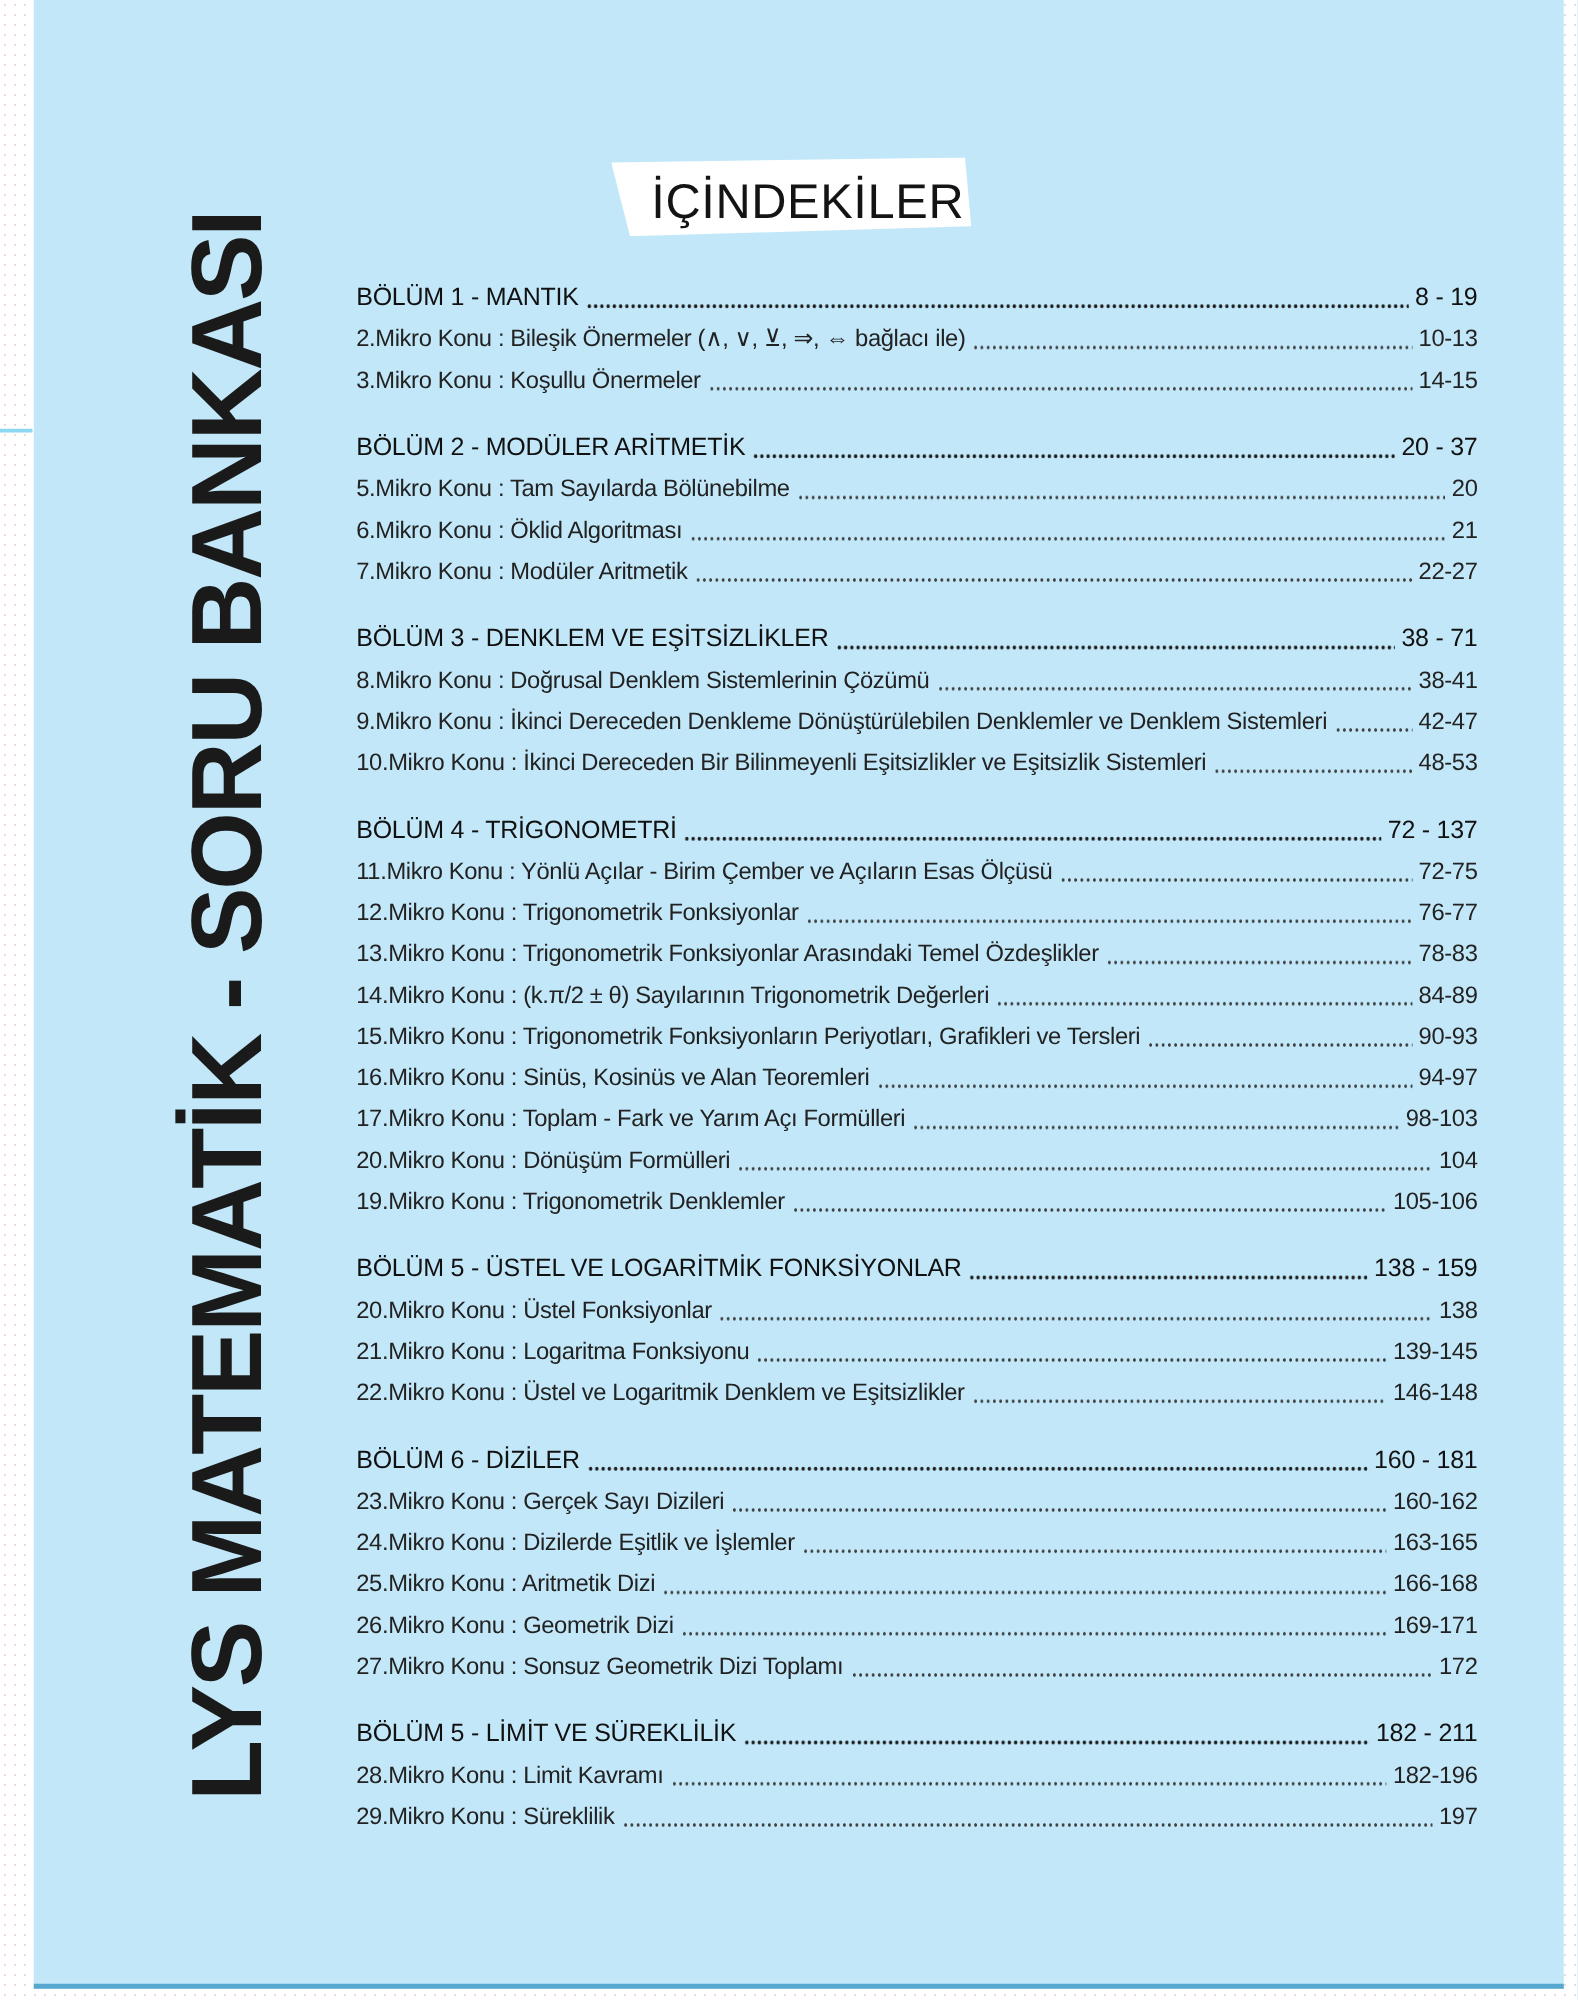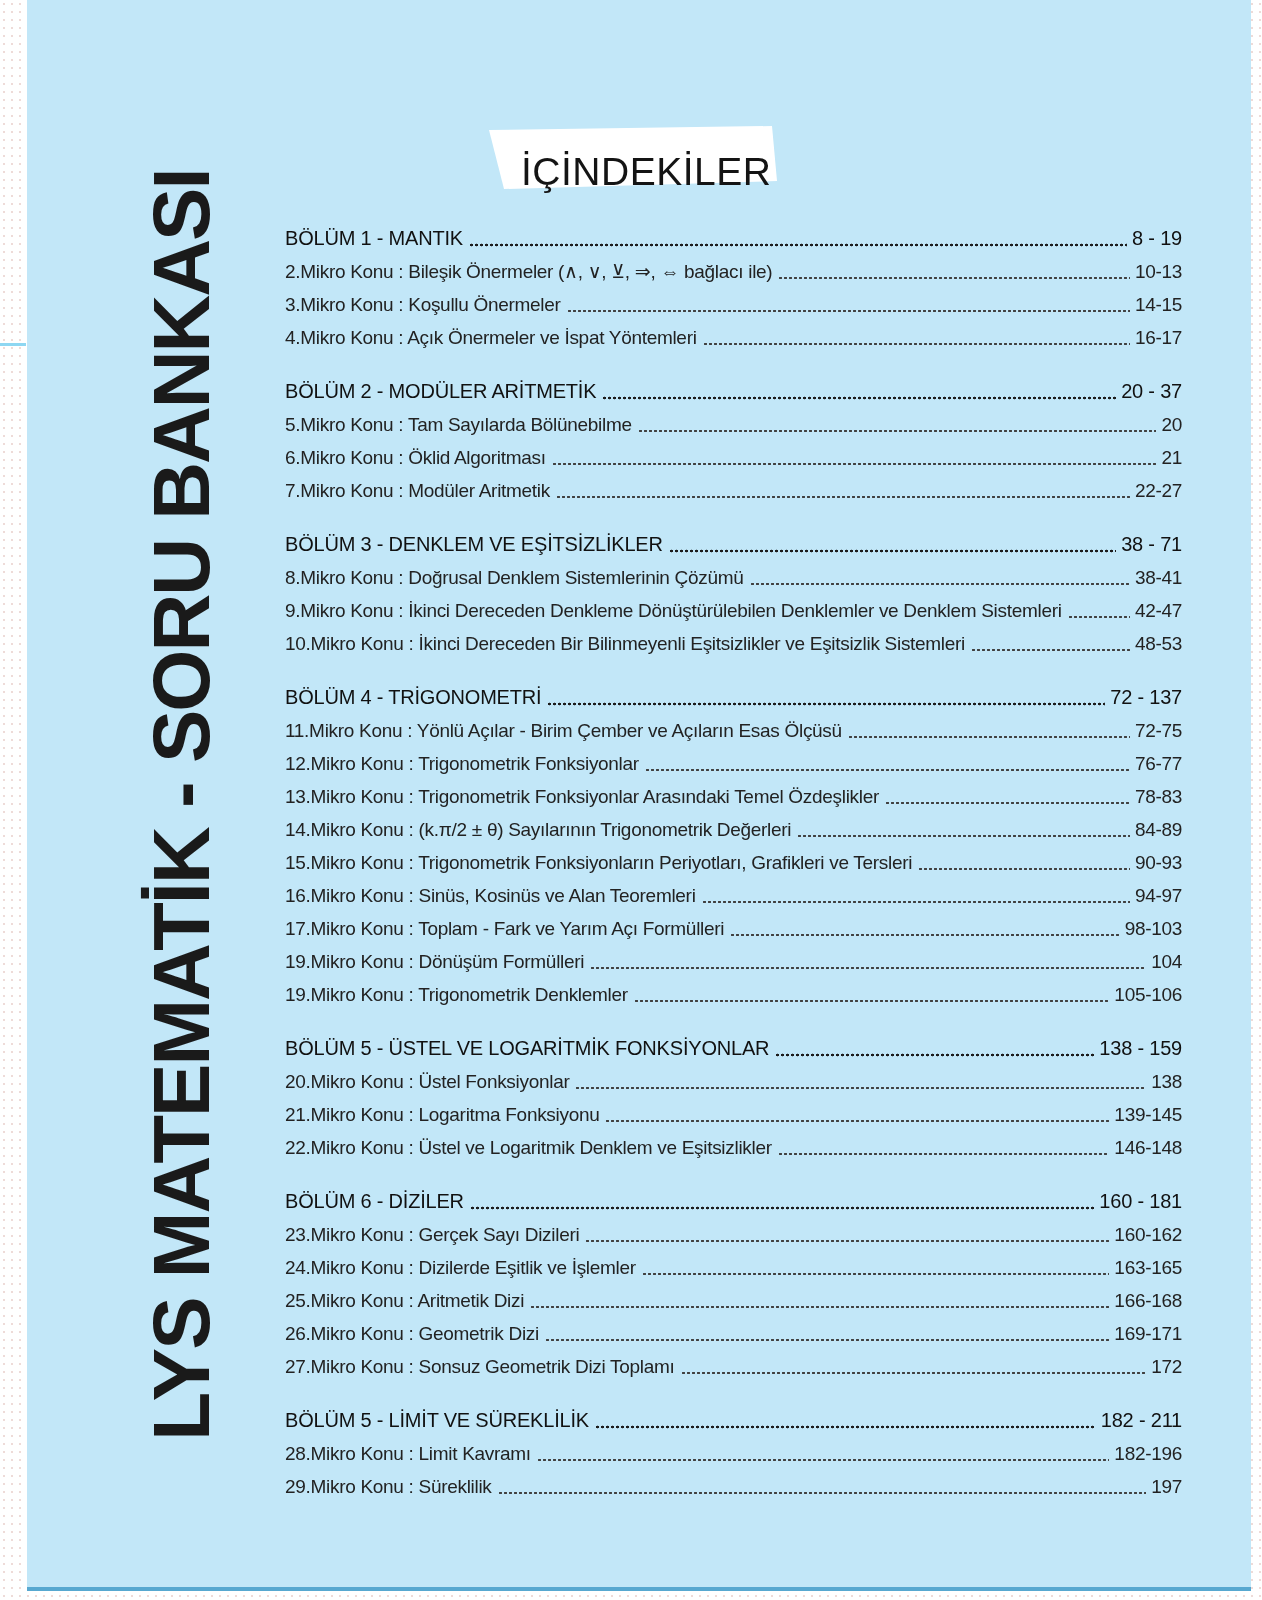--- a/index.html
+++ b/index.html
@@ -26,21 +26,21 @@
     text-align:center;white-space:nowrap;
     font-size:80px;font-weight:700;letter-spacing:-2px;color:#1a1a1a;
     line-height:110px;
   }
   .banner{position:absolute;left:452px;top:122px;width:312px;height:72px;}
   .banner-bg{
     position:absolute;inset:0;background:#ffffff;
     clip-path:polygon(10px 8px, 293px 4px, 298px 59px, 25px 67px);
   }
   .banner-title{
-    position:absolute;left:494px;top:150px;
+    position:absolute;left:494px;top:140px;
     font-size:39px;color:#141414;letter-spacing:0.5px;font-weight:400;
   }
   #toc{position:absolute;left:258px;top:222px;width:897px;}
   .toc-section{margin-bottom:21px;}
   .row{display:flex;height:33px;}
   .row .label{white-space:nowrap;flex-shrink:0;line-height:33px;}
   .row .pages{white-space:nowrap;flex-shrink:0;line-height:33px;text-align:center;}
   .row.item .label,.row.item .pages{
     font-size:19px;letter-spacing:-0.3px;color:#222222;
   }
@@ -79,25 +79,20 @@
         <div class="row item">
           <span class="label">2.Mikro Konu : Bileşik Önermeler (∧, ∨, ⊻, ⇒, ⇔ bağlacı ile)</span>
           <span class="leader"></span>
           <span class="pages">10-13</span>
         </div>
         <div class="row item">
           <span class="label">3.Mikro Konu : Koşullu Önermeler</span>
           <span class="leader"></span>
           <span class="pages">14-15</span>
         </div>
-        <div class="row item">
-          <span class="label">4.Mikro Konu : Açık Önermeler ve İspat Yöntemleri</span>
-          <span class="leader"></span>
-          <span class="pages">16-17</span>
-        </div>
       </div>
       <div class="toc-section">
         <div class="row header">
           <span class="label">BÖLÜM 2 - MODÜLER ARİTMETİK</span>
           <span class="leader"></span>
           <span class="pages">20 - 37</span>
         </div>
         <div class="row item">
           <span class="label">5.Mikro Konu : Tam Sayılarda Bölünebilme</span>
           <span class="leader"></span>
@@ -171,21 +166,21 @@
           <span class="label">16.Mikro Konu : Sinüs, Kosinüs ve Alan Teoremleri</span>
           <span class="leader"></span>
           <span class="pages">94-97</span>
         </div>
         <div class="row item">
           <span class="label">17.Mikro Konu : Toplam - Fark ve Yarım Açı Formülleri</span>
           <span class="leader"></span>
           <span class="pages">98-103</span>
         </div>
         <div class="row item">
-          <span class="label">19.Mikro Konu : Dönüşüm Formülleri</span>
+          <span class="label">20.Mikro Konu : Dönüşüm Formülleri</span>
           <span class="leader"></span>
           <span class="pages">104</span>
         </div>
         <div class="row item">
           <span class="label">19.Mikro Konu : Trigonometrik Denklemler</span>
           <span class="leader"></span>
           <span class="pages">105-106</span>
         </div>
       </div>
       <div class="toc-section">

